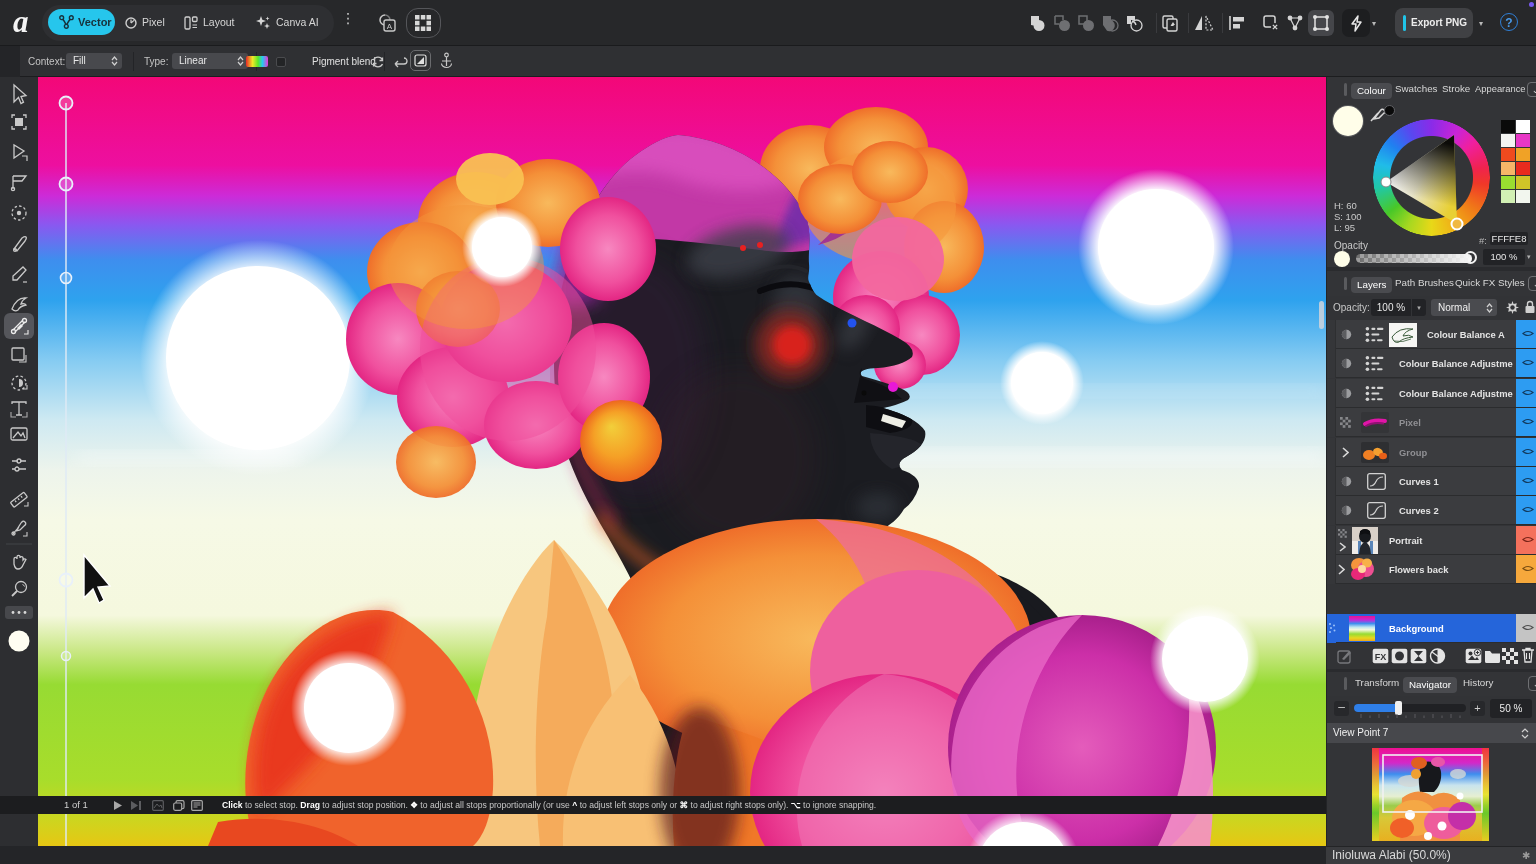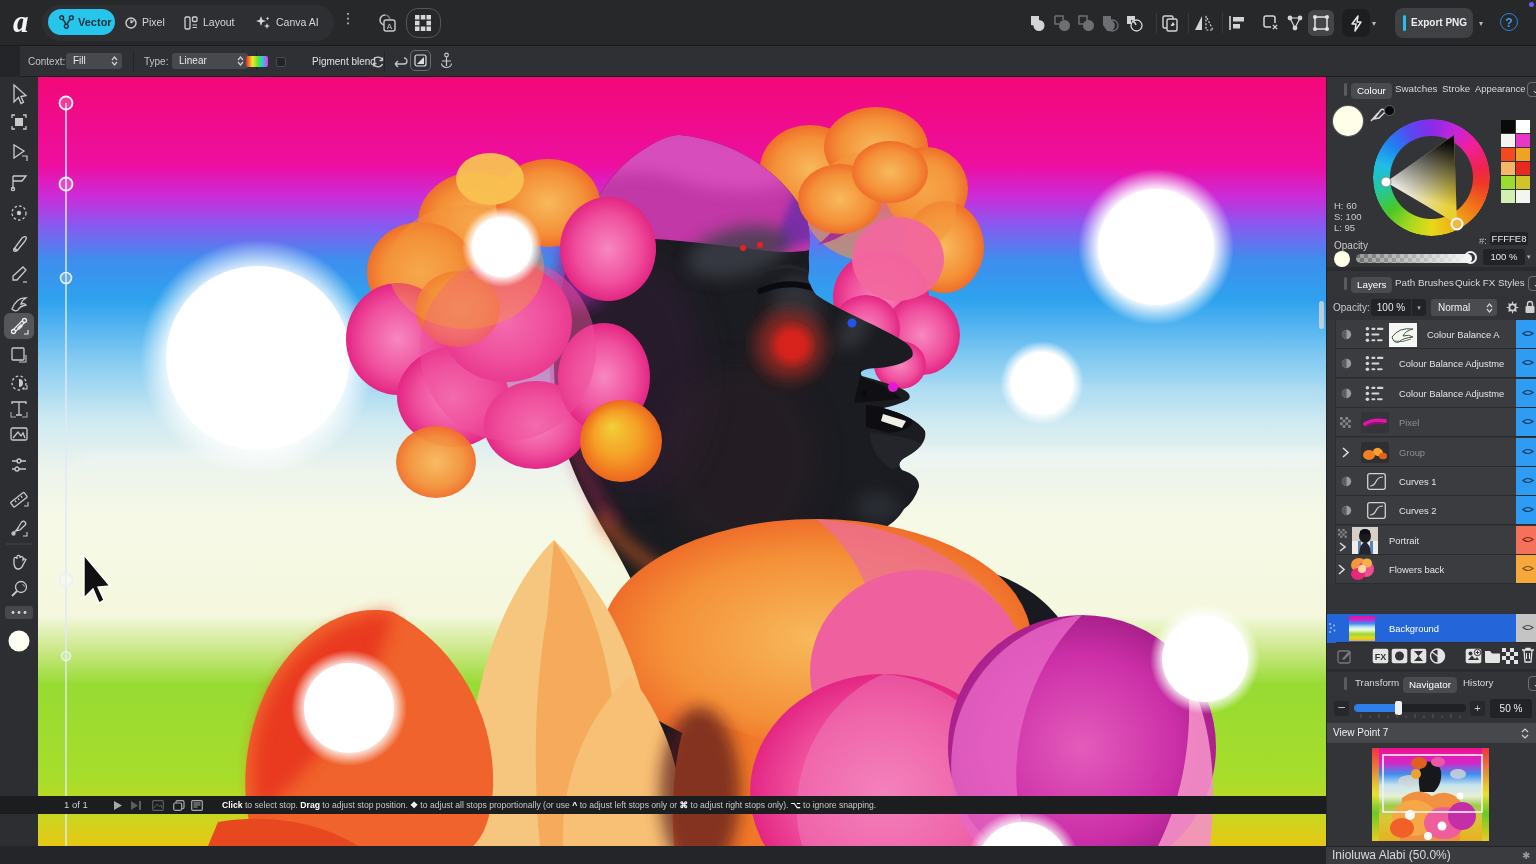--- a/index.html
+++ b/index.html
@@ -27,21 +27,21 @@
   .tabrow { left:0; width:210px; height:22px; background:#333437;margin-left:12px; }
   .ptab { font-size:9.8px; color:#d8d8d8; top:4px; }
   .ptabsel { background:#4a4b4f; border-radius:4px; color:#fff; padding:0 6px; height:16px; line-height:16px; }
   .chevbox { width:17px; height:15px; border:1px solid #6f7073; border-radius:4px; color:#d8d8d8;
      font-size:9px; text-align:center; line-height:14px; top:3px; left:188px; }
   .hbar { width:3px; height:13px; background:#5a5b5e; border-radius:2px; left:5px; top:4px; }
   
   .lrow { left:0; width:210px; height:29px; background:#3b3c3f; border-bottom:1px solid #2b2c2e; }
   .lrail { left:0; top:0; width:9px; height:29px; background:#353639; border-right:1px solid #2e2f31;}
   .leye { left:189px; top:0; width:21px; height:28px; }
-  .lname { font-size:9.4px; color:#e4e4e4; line-height:29px; position:absolute; white-space:nowrap; }
+  .lname { font-size:9.4px; color:#e4e4e4; line-height:29px; position:absolute; white-space:nowrap;font-weight:bold; }
   
   #statusbar { left:0; top:796px; width:1326px; height:18px; background:#1c1d1f; color:#c8c8c8; font-size:9px; }
   #rstatus { left:1326px; top:846px; width:210px; height:18px; background:#3a3b3e; border-top:1px solid #232426; }
 </style>
 </head>
 <body>
 <div id="app">
   <div id="canvas" class="abs">
   <svg width="1288" height="769" viewBox="0 0 1288 769">
     <defs>

